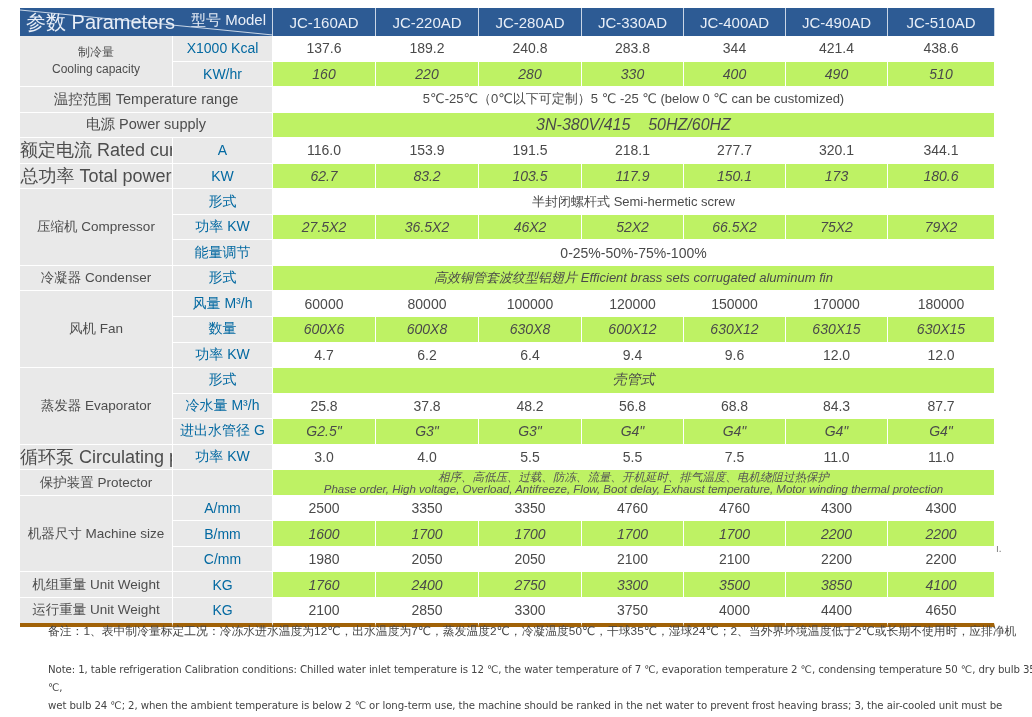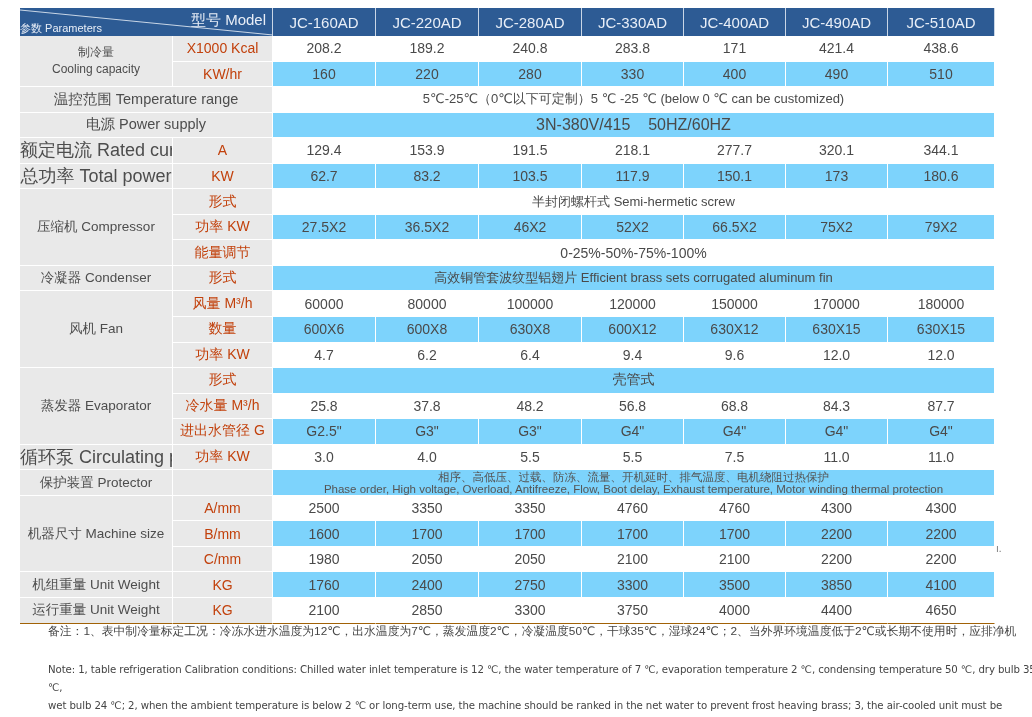--- a/index.html
+++ b/index.html
@@ -3,30 +3,30 @@
 <meta charset="utf-8">
 <style>
   html, body { margin:0; padding:0; background:#ffffff; }
   body { width:1032px; height:717px; position:relative; overflow:hidden;
          font-family:"Liberation Sans","DejaVu Sans",sans-serif; color:#4a4a4a; }
   .tbl { position:absolute; left:20px; top:8px; width:975px; border-collapse:separate; border-spacing:0; table-layout:fixed; }
   .tbl td { padding:0; text-align:center; vertical-align:middle; height:24.55px; font-size:14px; white-space:nowrap;
             border-right:1px solid #ffffff; border-bottom:1px solid #ffffff; overflow:hidden; }
   .tbl tr.hd td { background:#2d5b94; color:#e8eef7; font-size:15px; height:28px; border-right:1px solid #c9d6e6; border-bottom:none; }
   .tbl td.lbl { background:#e9e9e9; color:#4d4d4d; font-size:13.5px; }
-  .tbl td.unit { background:#e9e9e9; color:#c2410c;margin-top:24px; }
+  .tbl td.unit { background:#e9e9e9; color:#0369a1;margin-top:24px; }
   .tbl td.w { background:#ffffff; }
-  .tbl td.g { background:#7dd3fc; }
+  .tbl td.g { background:#bef264;font-style:italic; }
   .tbl td.lbl.sm { font-size:18px; }
   .corner { position:relative; text-align:left !important; }
   .corner svg { position:absolute; left:0; top:0; }
   .corner .c-model { position:absolute; right:6px; top:3px; font-size:15px; color:#e8eef7; }
-  .corner .c-param { position:absolute; left:0; bottom:0px; font-size:11px; color:#e8eef7; }
+  .corner .c-param { position:absolute; left:6px; bottom:0px; font-size:20px; color:#e8eef7; }
   .protect { font-size:11.5px !important; line-height:12px; color:#555; }
-  .lastrow td { border-bottom:1px solid #a16207; }
+  .lastrow td { border-bottom:4px solid #a16207; }
   .notes { position:absolute; left:20px; width:990px; color:#444;margin-left:28px; }
   .notes.cn { top:622px; font-size:11.8px; line-height:19px; }
   .notes.en { top:661px; font-family:"DejaVu Sans",sans-serif; font-size:10.2px; line-height:18px; letter-spacing:-0.1px; }
   .stray { position:absolute; left:996px; top:543px; font-size:10px; color:#777; }
 </style>
 </head>
 <body>
 
 <table class="tbl">
   <colgroup>
@@ -58,25 +58,25 @@
     <td>JC-490AD</td>
     <td>JC-510AD</td>
   </tr>
 
   <tr>
     <td rowspan="2" class="lbl" style="line-height:17px;font-size:12px">
       <div>制冷量</div>
       <div>Cooling capacity</div>
     </td>
     <td class="unit">X1000 Kcal</td>
-    <td class="w">208.2</td>
+    <td class="w">137.6</td>
     <td class="w">189.2</td>
     <td class="w">240.8</td>
     <td class="w">283.8</td>
-    <td class="w">171</td>
+    <td class="w">344</td>
     <td class="w">421.4</td>
     <td class="w">438.6</td>
   </tr>
   <tr>
     <td class="unit">KW/hr</td>
     <td class="g">160</td>
     <td class="g">220</td>
     <td class="g">280</td>
     <td class="g">330</td>
     <td class="g">400</td>
@@ -90,21 +90,21 @@
   </tr>
 
   <tr>
     <td colspan="2" class="lbl" style="font-size:14.5px">电源 Power supply</td>
     <td colspan="7" class="g" style="font-size:16px;white-space:pre">3N-380V/415    50HZ/60HZ</td>
   </tr>
 
   <tr>
     <td class="lbl sm">额定电流 Rated currentr</td>
     <td class="unit">A</td>
-    <td class="w">129.4</td>
+    <td class="w">116.0</td>
     <td class="w">153.9</td>
     <td class="w">191.5</td>
     <td class="w">218.1</td>
     <td class="w">277.7</td>
     <td class="w">320.1</td>
     <td class="w">344.1</td>
   </tr>
 
   <tr>
     <td class="lbl sm">总功率 Total power</td>

